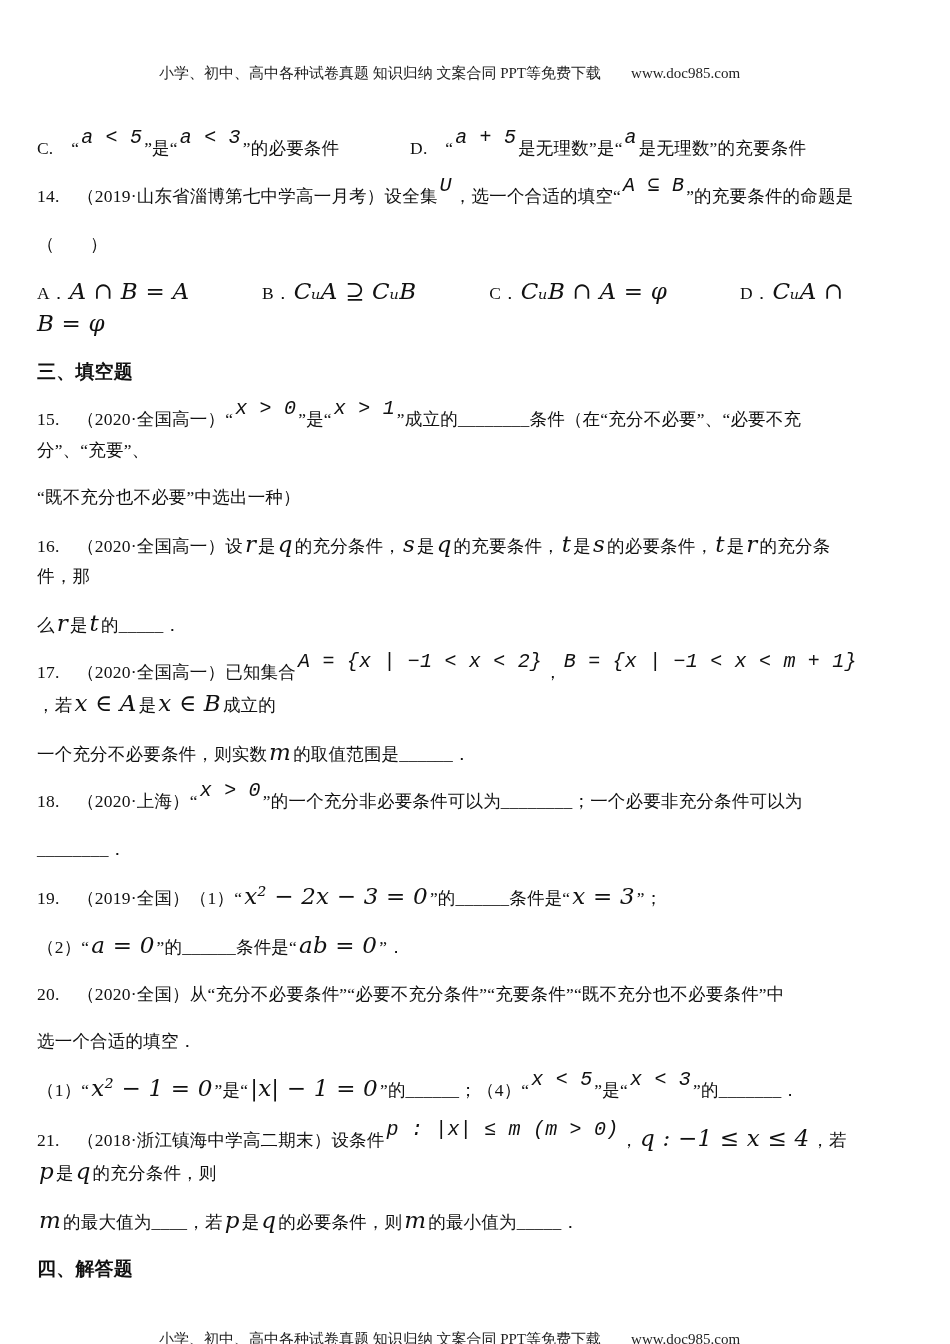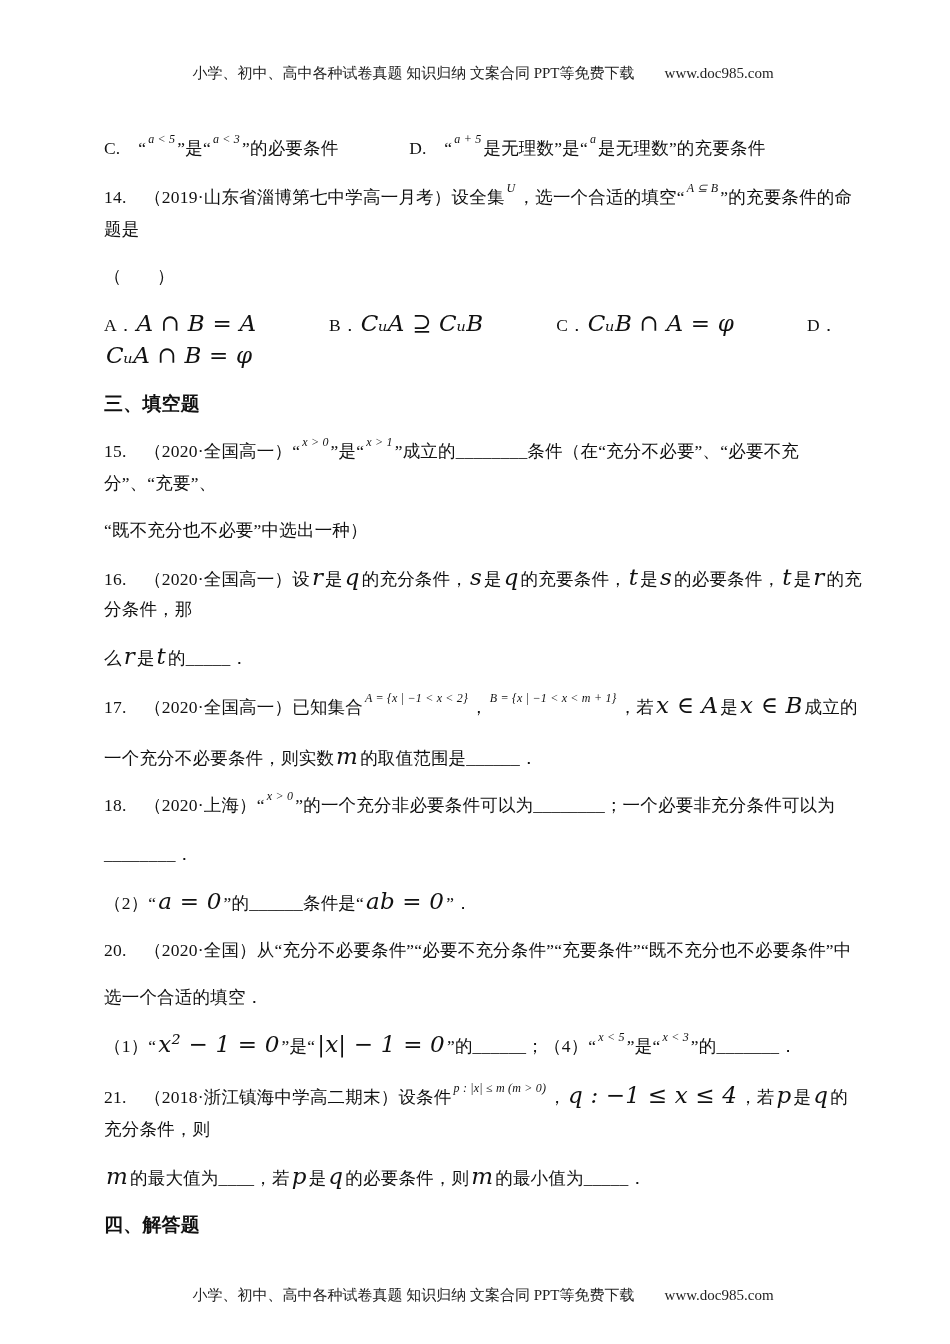--- a/index.html
+++ b/index.html
@@ -11,21 +11,21 @@
     width: 950px;
     height: 1344px;
     overflow: hidden;
     font-family: "Liberation Serif", "DejaVu Serif", serif;
     color: #111111;
   }
   .page {
     box-sizing: border-box;
     width: 950px;
     height: 1324px;
-    padding: 64px 88px 0 104px;
+    padding: 64px 88px 0 37px;
   }
   .doc-header, .doc-footer {
     text-align: center;
     font-size: 15px;
     color: #222222;
     white-space: nowrap;
   }
   .doc-header { margin-bottom: 50px; }
   .doc-footer { margin-top: 46px; }
   .doc-header .url, .doc-footer .url { margin-left: 30px; }
@@ -42,23 +42,23 @@
     font-size: 19px;
   }
   .run {}
   .math {
     font-family: "DejaVu Serif", serif;
     font-style: italic;
     font-size: 23px;
     padding: 0 2px;
   }
   .msup {
-    font-family: Liberation Serif, serif;
+    font-family: Liberation Mono, monospace;
     font-style: italic;
-    font-size: 12px;
+    font-size: 20px;
     position: relative;
     top: -11px;
     display: inline-block;
     padding: 0 2px;
   }
 </style>
 </head>
 <body>
 
 <div class="page">
@@ -74,20 +74,21 @@
       <div class="line"><span class="run">A．</span><span class="math">A ∩ B = A</span><span class="run">　　　　B．</span><span class="math">CᵤA ⊇ CᵤB</span><span class="run">　　　　C．</span><span class="math">CᵤB ∩ A = φ</span><span class="run">　　　　D．</span><span class="math">CᵤA ∩ B = φ</span></div>
       <div class="line heading"><span class="run">三、填空题</span></div>
       <div class="line"><span class="run">15.　（2020·全国高一）“</span><span class="msup">x &gt; 0</span><span class="run">”是“</span><span class="msup">x &gt; 1</span><span class="run">”成立的________条件（在“充分不必要”、“必要不充分”、“充要”、</span></div>
       <div class="line"><span class="run">“既不充分也不必要”中选出一种）</span></div>
       <div class="line"><span class="run">16.　（2020·全国高一）设</span><span class="math">r</span><span class="run">是</span><span class="math">q</span><span class="run">的充分条件，</span><span class="math">s</span><span class="run">是</span><span class="math">q</span><span class="run">的充要条件，</span><span class="math">t</span><span class="run">是</span><span class="math">s</span><span class="run">的必要条件，</span><span class="math">t</span><span class="run">是</span><span class="math">r</span><span class="run">的充分条件，那</span></div>
       <div class="line"><span class="run">么</span><span class="math">r</span><span class="run">是</span><span class="math">t</span><span class="run">的_____．</span></div>
       <div class="line"><span class="run">17.　（2020·全国高一）已知集合</span><span class="msup">A = {x | −1 &lt; x &lt; 2}</span><span class="run">，</span><span class="msup">B = {x | −1 &lt; x &lt; m + 1}</span><span class="run">，若</span><span class="math">x ∈ A</span><span class="run">是</span><span class="math">x ∈ B</span><span class="run">成立的</span></div>
       <div class="line"><span class="run">一个充分不必要条件，则实数</span><span class="math">m</span><span class="run">的取值范围是______．</span></div>
       <div class="line"><span class="run">18.　（2020·上海）“</span><span class="msup">x &gt; 0</span><span class="run">”的一个充分非必要条件可以为________；一个必要非充分条件可以为</span></div>
       <div class="line"><span class="run">________．</span></div>
+      <div class="line"><span class="run">19.　（2019·全国）（1）“</span><span class="math">x² − 2x − 3 = 0</span><span class="run">”的______条件是“</span><span class="math">x = 3</span><span class="run">”；</span></div>
       <div class="line"><span class="run">（2）“</span><span class="math">a = 0</span><span class="run">”的______条件是“</span><span class="math">ab = 0</span><span class="run">”．</span></div>
       <div class="line"><span class="run">20.　（2020·全国）从“充分不必要条件”“必要不充分条件”“充要条件”“既不充分也不必要条件”中</span></div>
       <div class="line"><span class="run">选一个合适的填空．</span></div>
       <div class="line"><span class="run">（1）“</span><span class="math">x² − 1 = 0</span><span class="run">”是“</span><span class="math">|x| − 1 = 0</span><span class="run">”的______；（4）“</span><span class="msup">x &lt; 5</span><span class="run">”是“</span><span class="msup">x &lt; 3</span><span class="run">”的_______．</span></div>
       <div class="line"><span class="run">21.　（2018·浙江镇海中学高二期末）设条件</span><span class="msup">p : |x| ≤ m (m &gt; 0)</span><span class="run">，</span><span class="math">q : −1 ≤ x ≤ 4</span><span class="run">，若</span><span class="math">p</span><span class="run">是</span><span class="math">q</span><span class="run">的充分条件，则</span></div>
       <div class="line"><span class="math">m</span><span class="run">的最大值为____，若</span><span class="math">p</span><span class="run">是</span><span class="math">q</span><span class="run">的必要条件，则</span><span class="math">m</span><span class="run">的最小值为_____．</span></div>
       <div class="line heading"><span class="run">四、解答题</span></div>
     </div>
 
   <div class="doc-footer">

